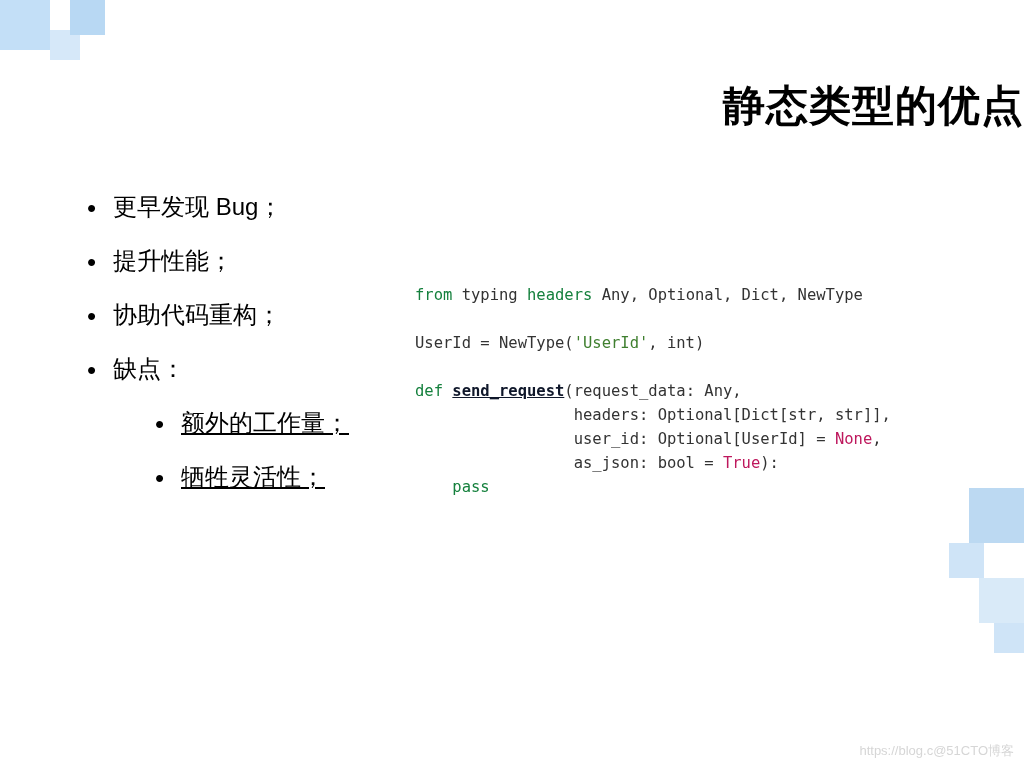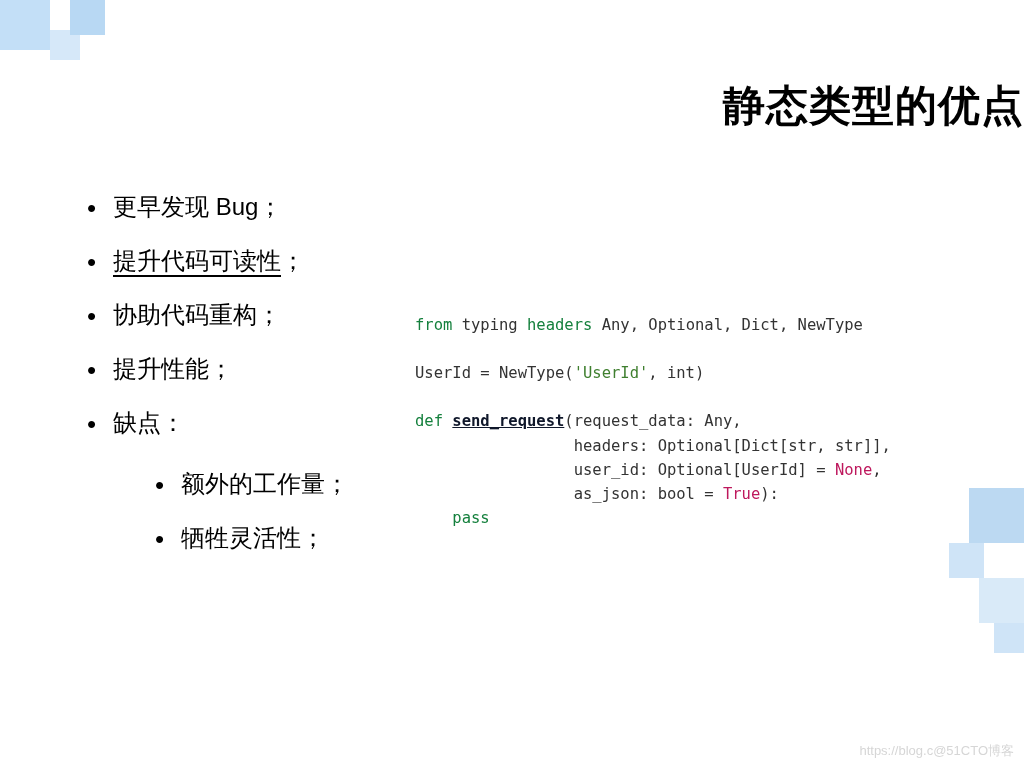--- a/index.html
+++ b/index.html
@@ -73,21 +73,22 @@
   margin-bottom: 18px;
 }
 .bullets > ul > li::before {
   content: "•";
   position: absolute;
   left: 2px;
   top: 0;
   font-size: 26px;
 }
 .bullets ul ul {
-  margin-top: 25px;
+  margin-top: 18px;
+  text-decoration: underline;
 }
 .bullets ul ul li {
   position: relative;
   padding-left: 28px;
   margin-left: 40px;
   font-size: 24px;
   margin-bottom: 18px;
 }
 .bullets ul ul li::before {
   content: "•";
@@ -140,23 +141,22 @@
     <div class="sq sqb4"></div>
 </div>
 
 <h1 class="slide-title">静态类型的优点</h1>
 
 <div class="content">
 
   <div class="bullets">
     <ul>
       <li><span>更早发现 Bug；</span></li>
-      <li><span class="underlined">提升代码可读性</span><span>；</span></li>
+      <li><span>提升性能；</span></li>
       <li><span>协助代码重构；</span></li>
-      <li><span>提升性能；</span></li>
       <li><span>缺点：</span>
         <ul>
           <li><span>额外的工作量；</span></li>
           <li><span>牺牲灵活性；</span></li>
         </ul>
       </li>
     </ul>
   </div>
 
   <div class="code-block"><span class="kw">from</span><span> typing </span><span class="kw">headers</span><span> Any, Optional, Dict, NewType</span>

